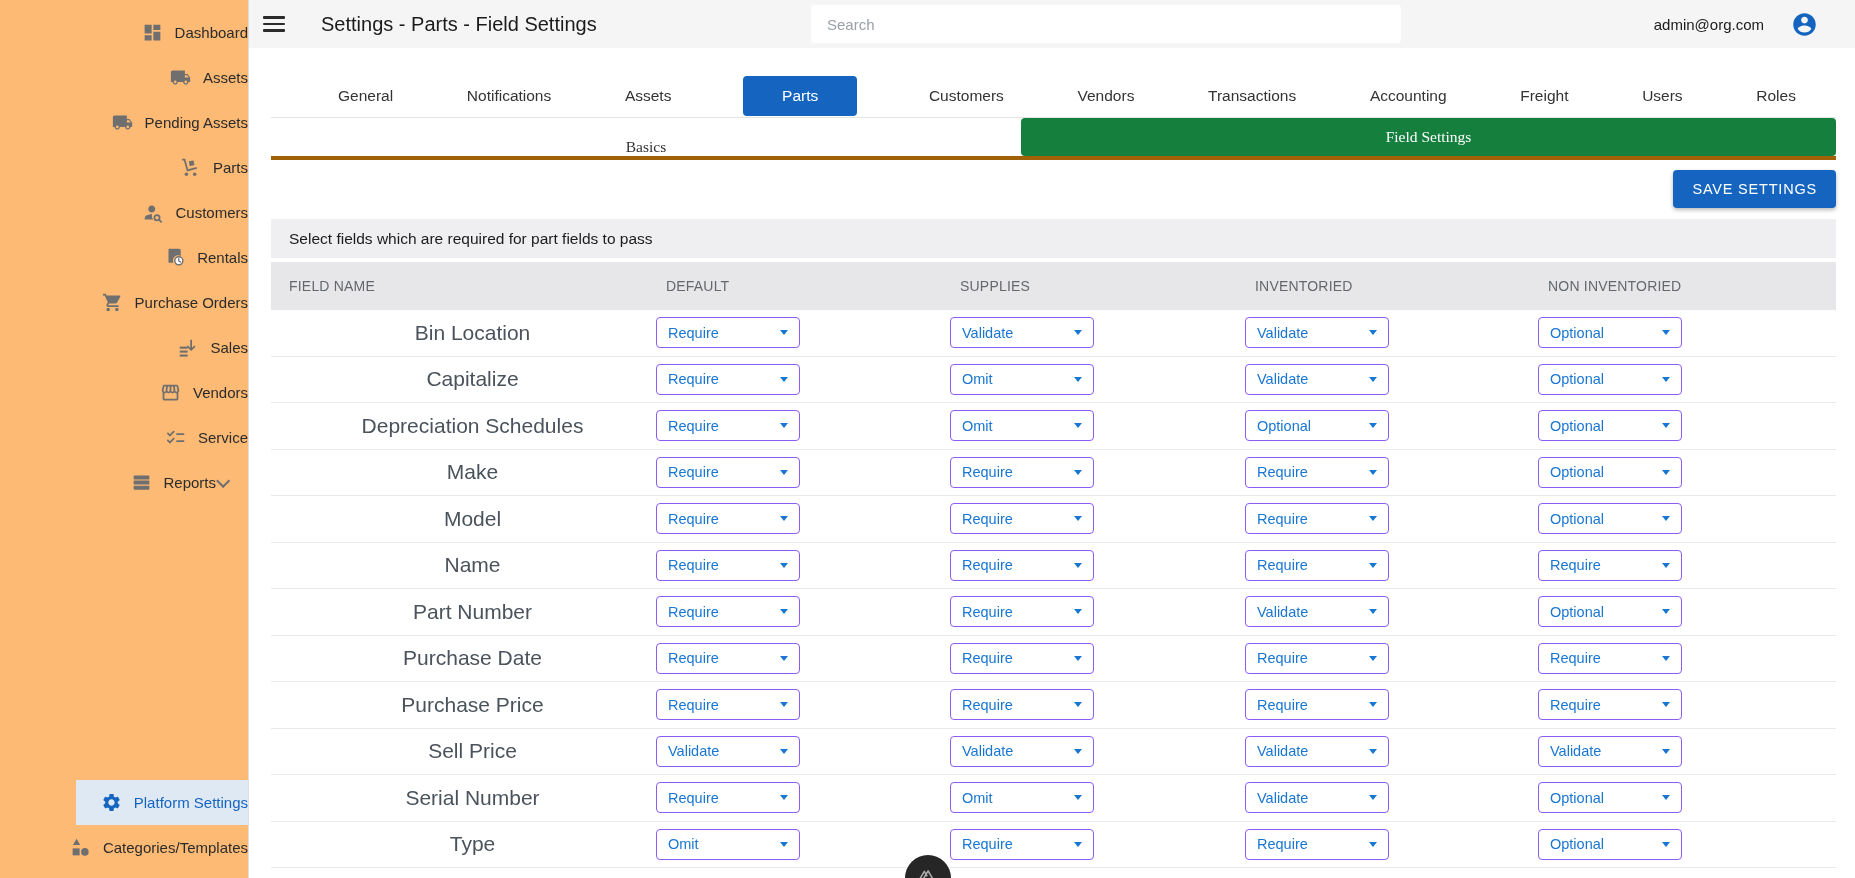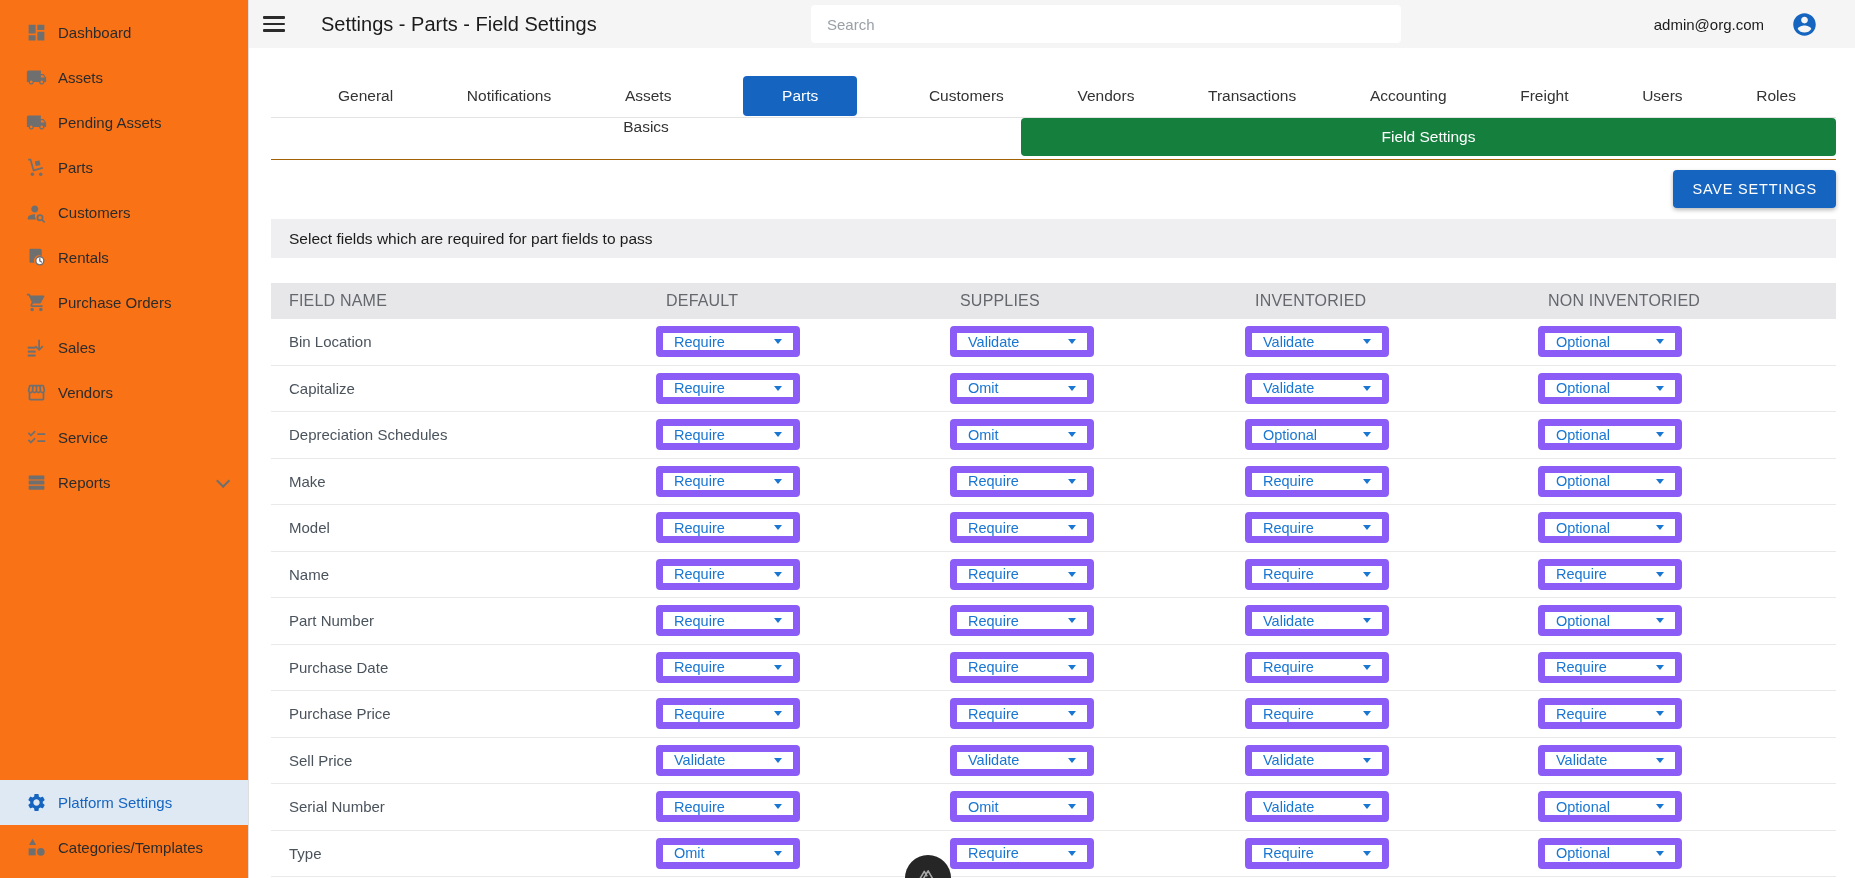--- a/index.html
+++ b/index.html
@@ -1,22 +1,22 @@
 <!DOCTYPE html>
 <html><head>
 <meta charset="utf-8">
 <style>
   * { margin:0; padding:0; box-sizing:border-box; }
   html,body { width:1855px; height:878px; overflow:hidden; background:#fff;
     font-family:"Liberation Sans", sans-serif; color:#212121; }
   .app { display:flex; width:1855px; height:878px; position:relative; }
 
   
-  .sidebar { width:249px; min-width:249px; background:#f97316; border-right:1px solid #dedede;
-    display:flex; flex-direction:column; padding-top:10px; padding-bottom:8px; }
+  .sidebar { width:249px; min-width:249px; background:#fdba74; border-right:1px solid #dedede;
+    display:flex; flex-direction:column; padding-top:10px; padding-bottom:8px;align-items:flex-end; }
   .side-item { height:45px; display:flex; align-items:center; padding-left:25px;
     font-size:15px; color:#2b2b2b; cursor:pointer; }
   .side-item .icon { width:22px; height:22px; color:#6f6f6f; display:flex; align-items:center; justify-content:center; }
   .side-item .icon svg { width:21px; height:21px; }
   .side-label { margin-left:11px; }
   .side-item.active { background:#dfe9f4; color:#1565c0; }
   .side-item.active .icon { color:#1565c0; }
   .side-spacer { flex:1; }
   .chev { margin-left:auto; margin-right:22px; width:10px; height:10px; border-right:2px solid #6f6f6f;
     border-bottom:2px solid #6f6f6f; transform:rotate(45deg) translateY(-3px); }
@@ -39,40 +39,40 @@
   .avatar { width:27px; height:27px; color:#1565c0; cursor:pointer; display:flex; }
 
   .content { flex:1; padding:0 19px 0 22px; display:flex; flex-direction:column; }
 
   
   .tabs { height:70px; display:flex; align-items:flex-end; justify-content:space-between;
     border-bottom:1px solid #e3e3e3; padding:0 38px 0 30px; }
   .tab { font-size:15.5px; color:#333; cursor:pointer; padding:11px 2px; margin-bottom:1px;margin-left:35px; }
   .tab.active { background:#1565c0; color:#fff; border-radius:4px; padding:11px 39px; }
 
-  .subtabs { height:42px; display:flex; align-items:flex-start; border-bottom:1px solid #a16207; }
+  .subtabs { height:42px; display:flex; align-items:flex-end; border-bottom:4px solid #a16207;font-family:Liberation Serif, serif; }
   .subtab { flex-basis:750px; text-align:center; font-size:15.5px; color:#333; cursor:pointer; }
   .subtab.active { flex:1; background:#15803d; color:#fff; height:38px; line-height:38px;
     border-radius:4px; }
 
   .save-row { height:58px; display:flex; justify-content:flex-end; align-items:center; }
   .save-btn { background:#1565c0; color:#fff; border:none; border-radius:4px; height:38px;
     padding:0 19px; font-size:14.5px; letter-spacing:0.8px; cursor:pointer;
     box-shadow:0 2px 4px rgba(0,0,0,0.28); font-family:"Liberation Sans", sans-serif; }
 
   
   .section-bar { margin-top:1px; height:39px; background:#efeff1; display:flex; align-items:center;
     padding-left:18px; font-size:15.5px; color:#1b1b1b; }
   .grid { display:grid; grid-template-columns:385px 294px 295px 293px 1fr; align-items:center; }
-  .col-head { margin-top:25px; height:36px; background:#e7e7ea; color:#64686d; font-size:16px; }
+  .col-head { margin-top:4px; height:48px; background:#e7e7ea; color:#64686d; font-size:14px; }
   .col-head .h { padding-left:10px; letter-spacing:0.2px; }
   .col-head .h.first { padding-left:18px; }
   .trow { height:46.5px; border-bottom:1px solid #e9e9e9; }
-  .fname { padding-left:18px; font-size:15px; color:#4a535c; }
-  .dd { width:144px; height:31px; background:#fff; border:7px solid #8b5cf6; border-radius:4px;
+  .fname { padding-left:18px; font-size:21px; color:#4a535c;text-align:center; }
+  .dd { width:144px; height:31px; background:#fff; border:1px solid #8b5cf6; border-radius:4px;
     display:flex; align-items:center; justify-content:space-between; padding:0 11px;
     color:#1976d2; font-size:14.5px; cursor:pointer; }
   .dd .caret { width:0; height:0; border-left:4.5px solid transparent; border-right:4.5px solid transparent;
     border-top:5.5px solid #1976d2; }
 
   
   .fab { position:absolute; left:905px; top:855px; width:46px; height:46px; border-radius:50%;
     background:#262626; display:flex; justify-content:center; padding-top:8px; cursor:pointer; z-index:5; }
   .fab svg { width:24px; height:24px; }
 </style>

